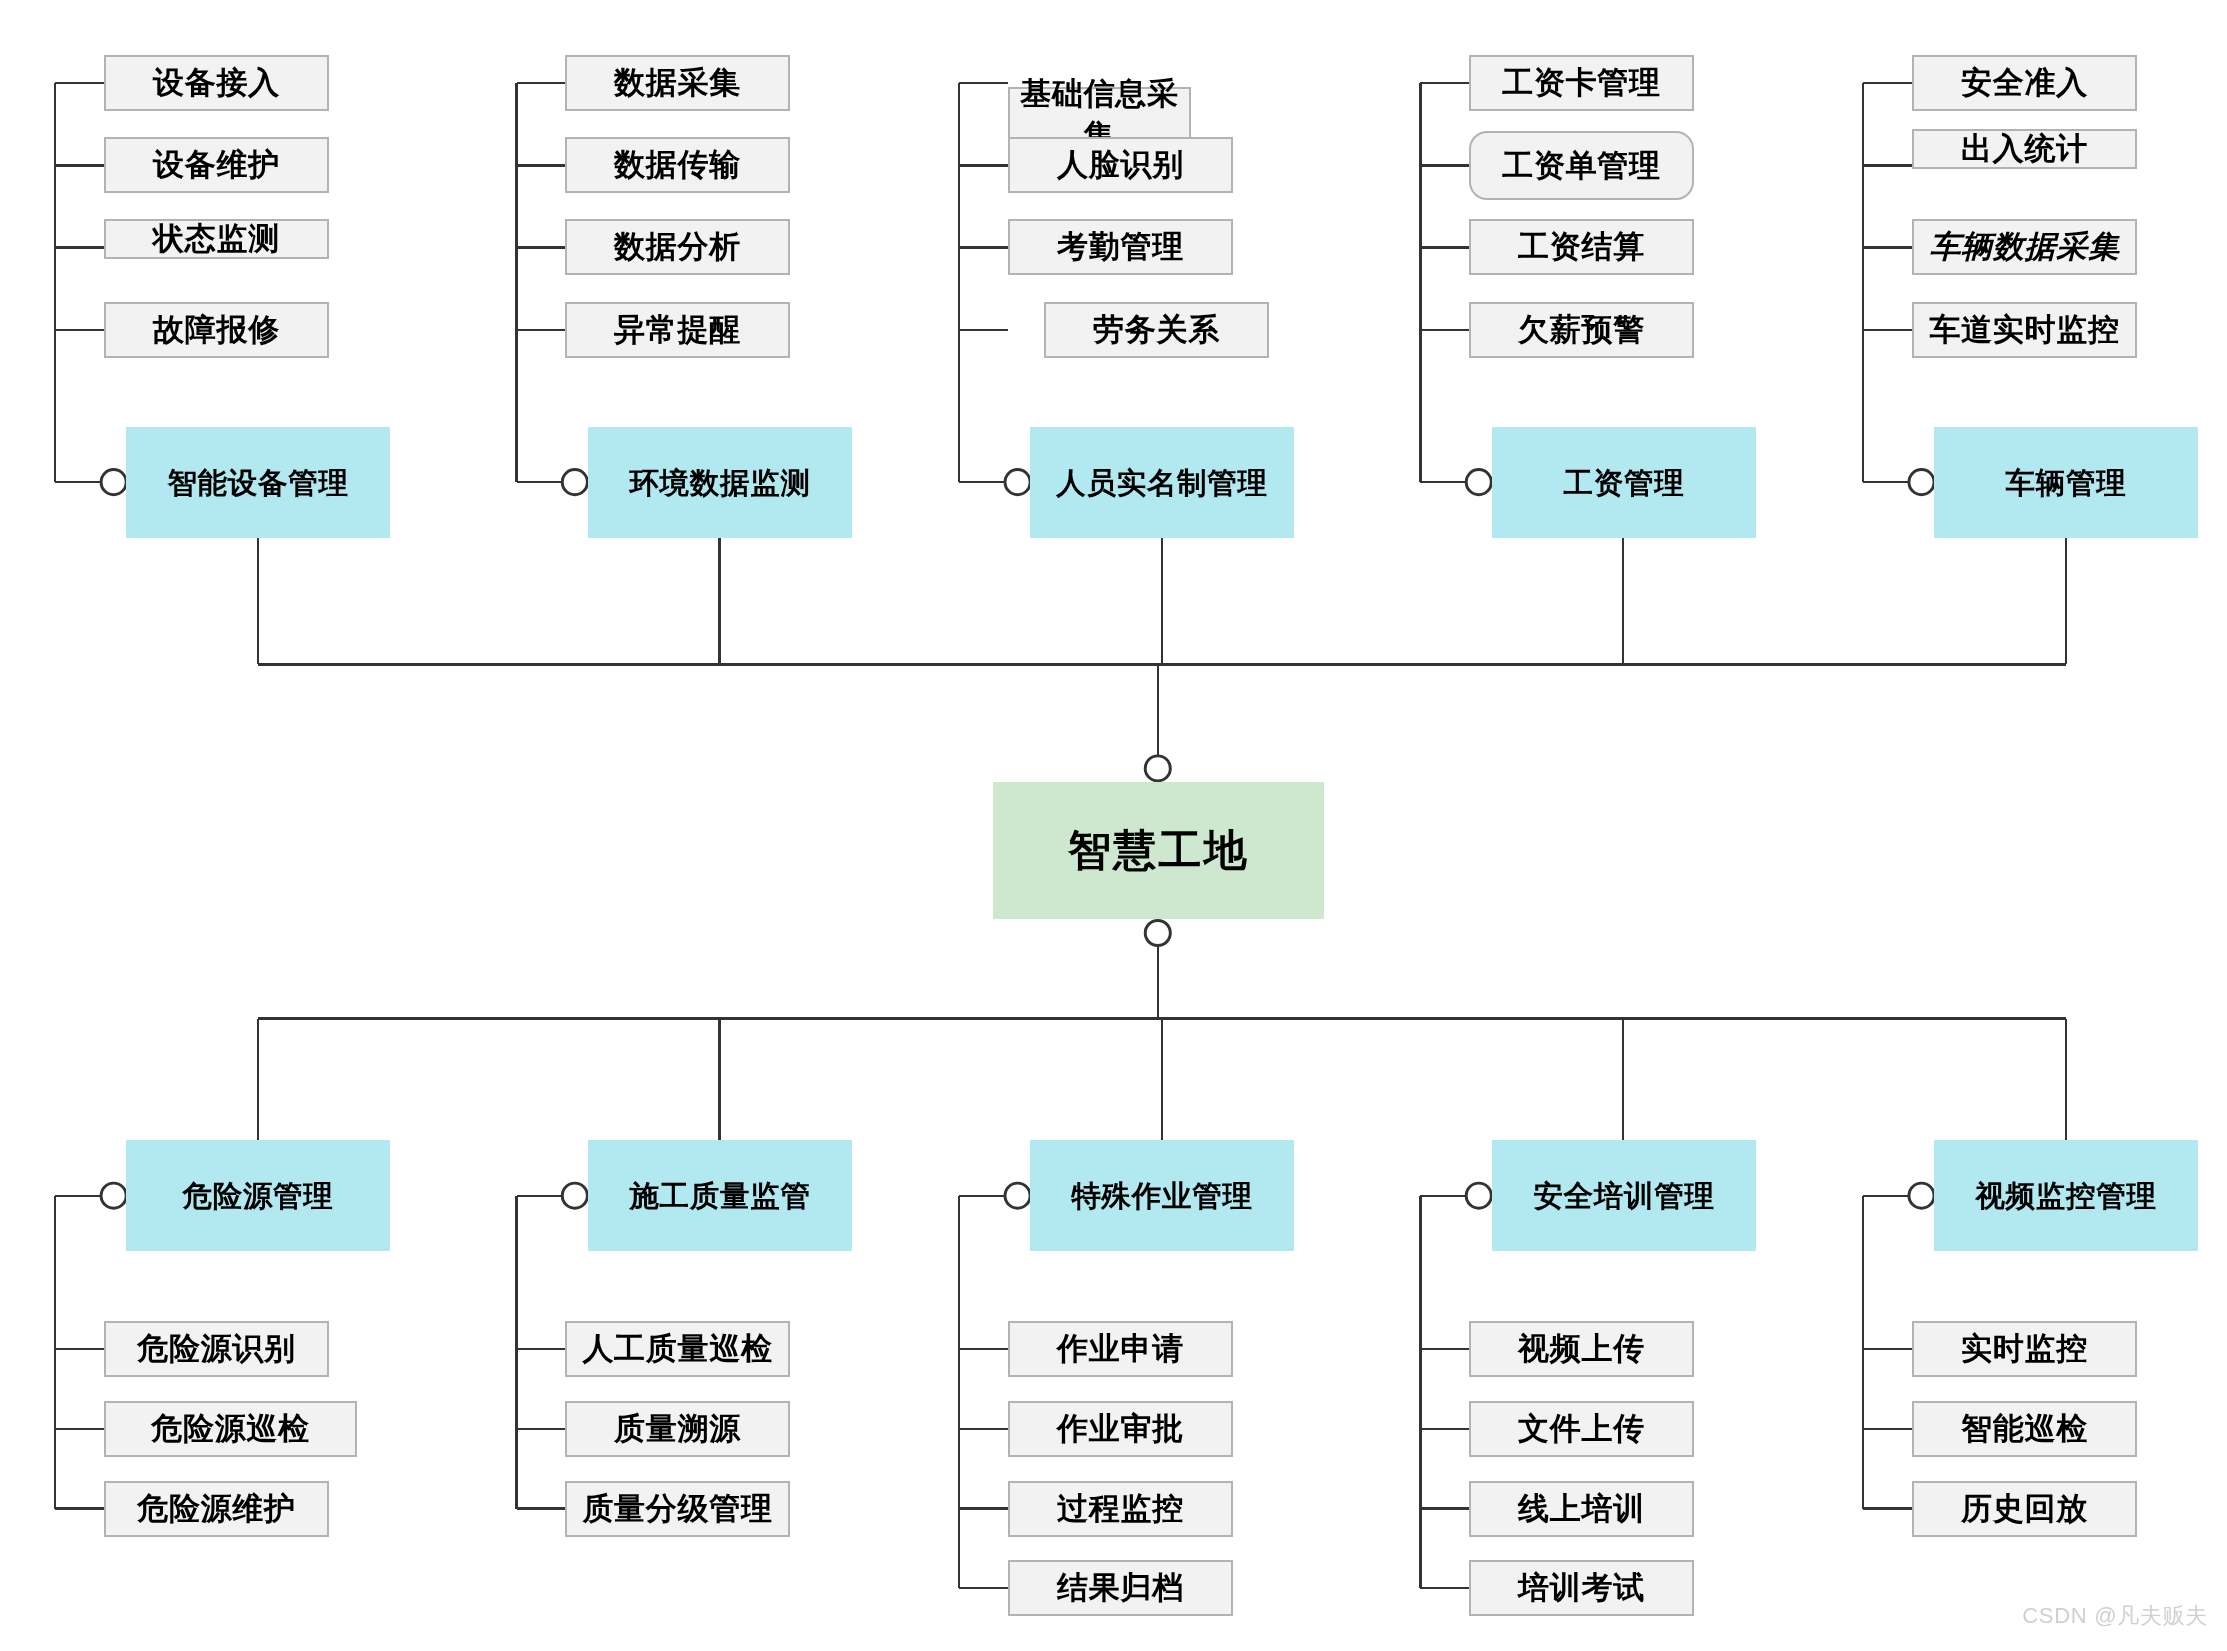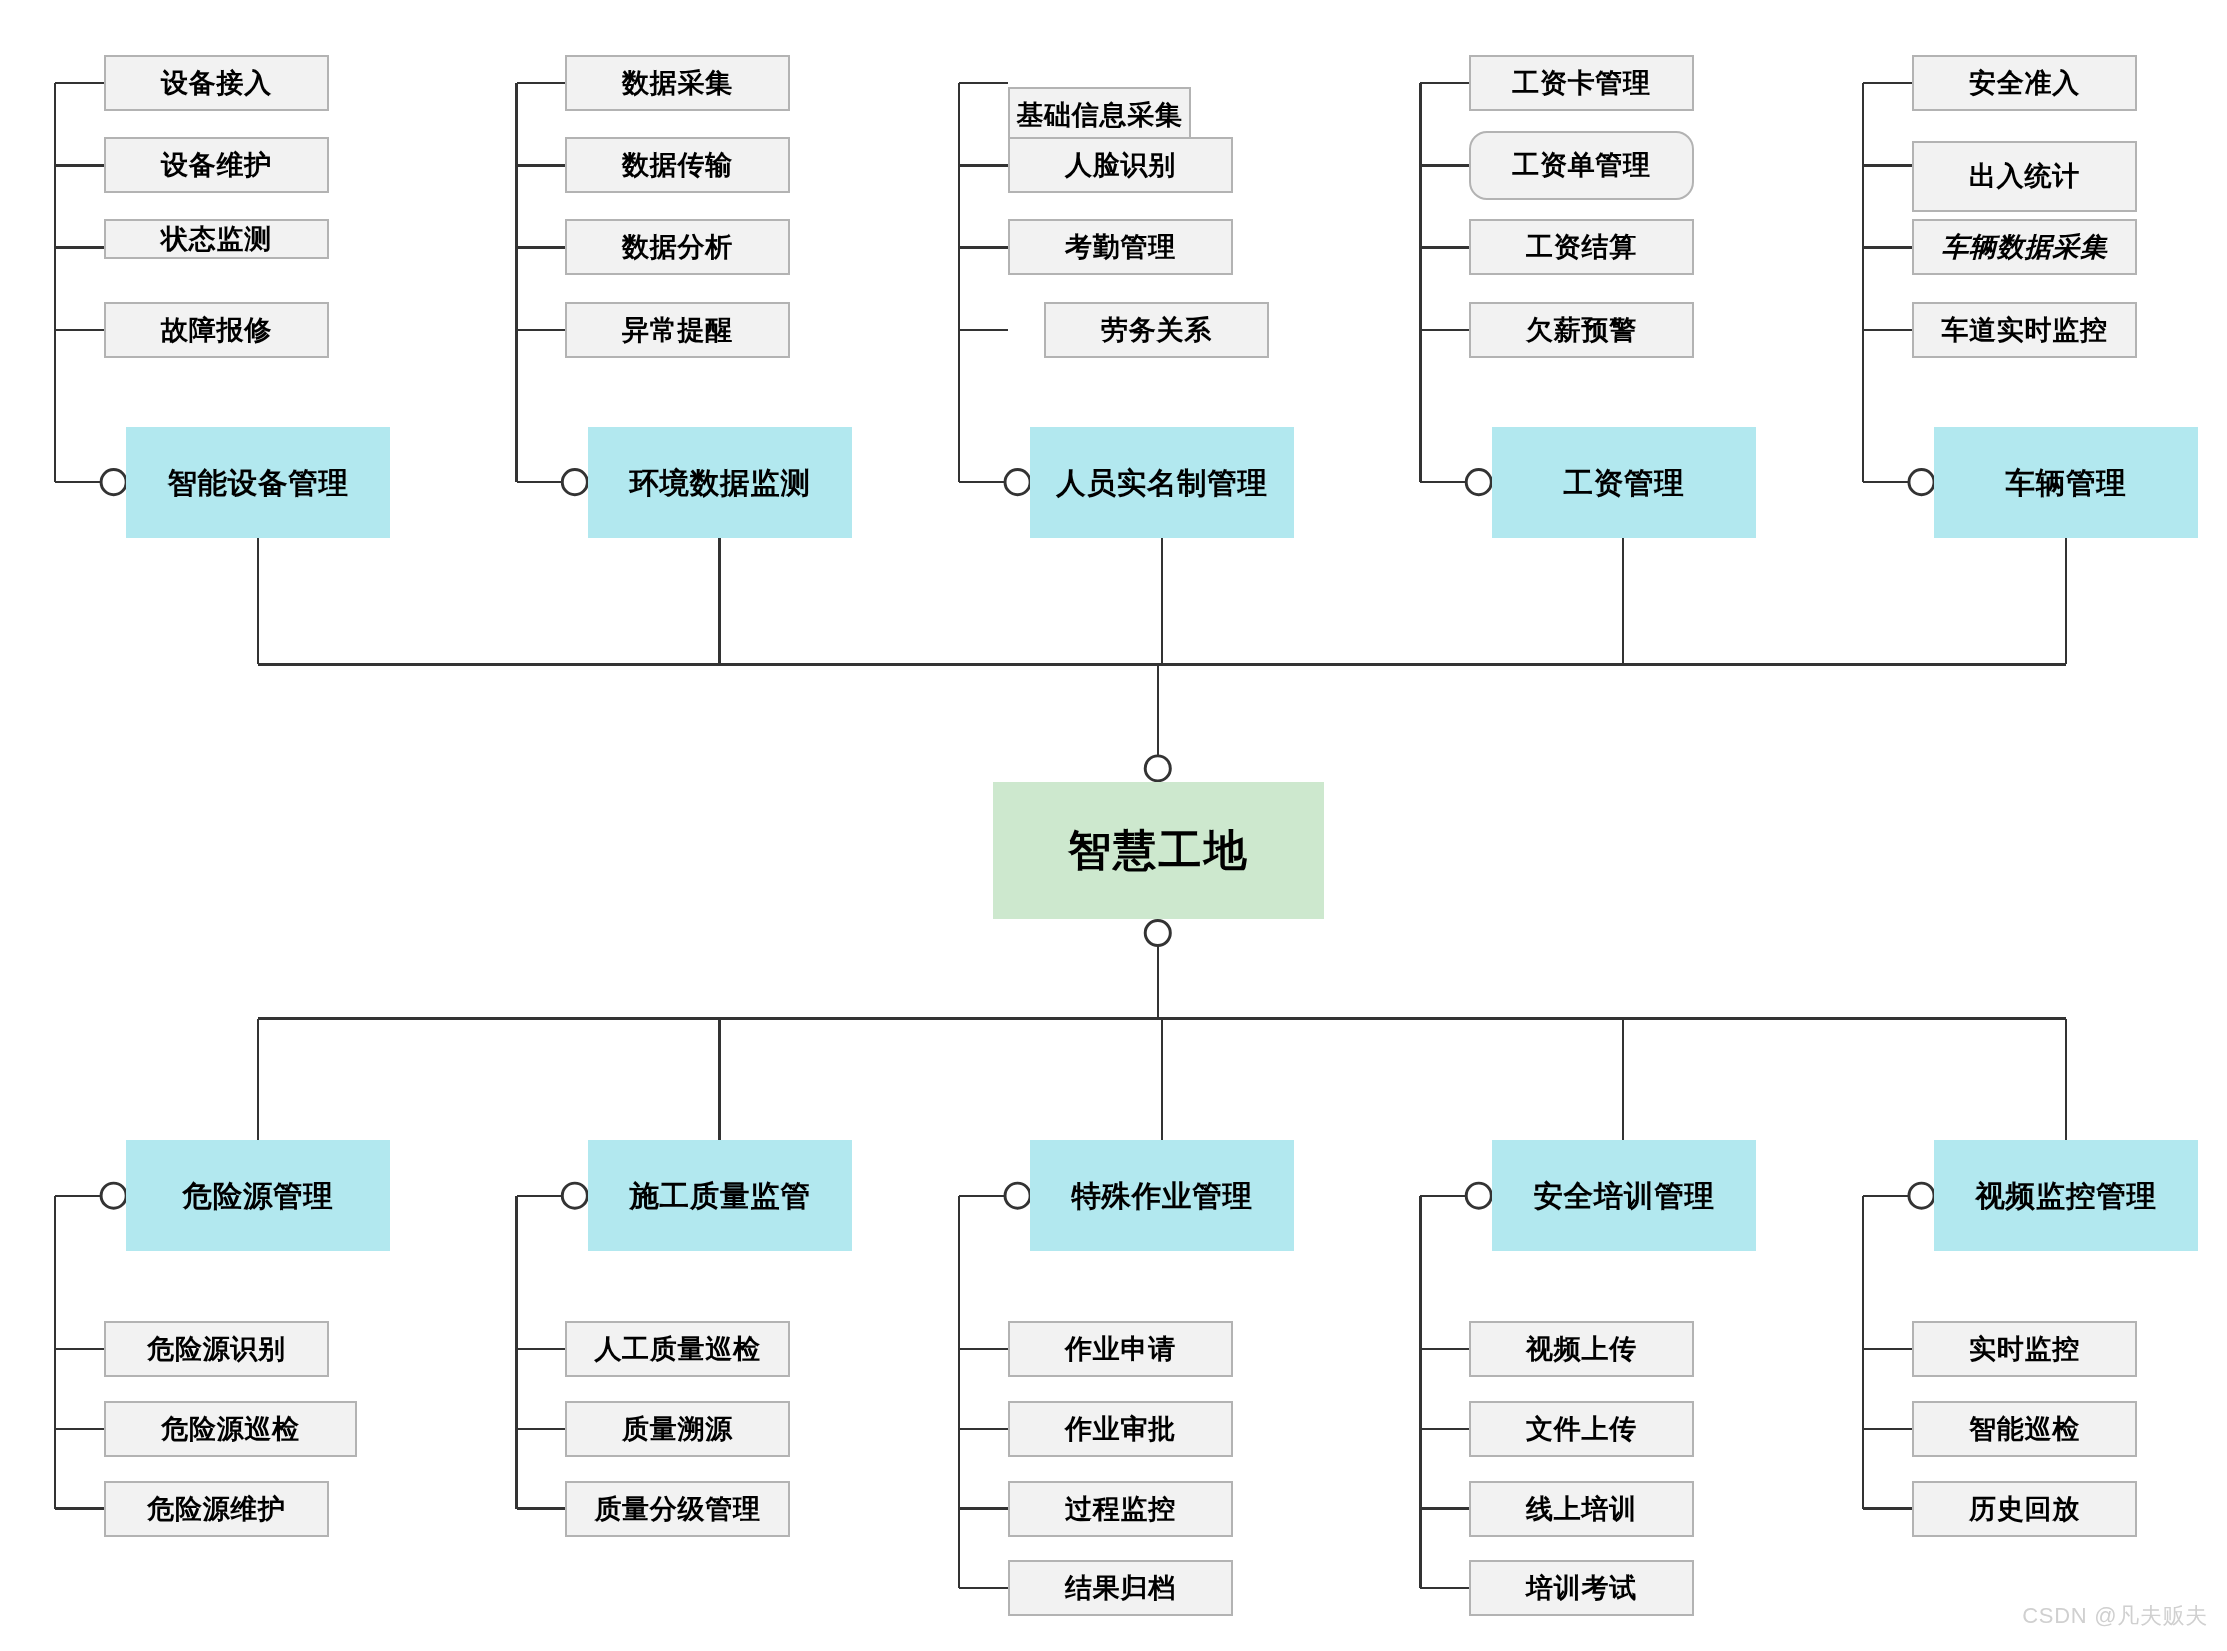--- a/index.html
+++ b/index.html
@@ -10,21 +10,21 @@
   }
   #stage{position:absolute;left:0;top:0;width:2227px;height:1652px;}
   #wires{position:absolute;left:0;top:0;width:2227px;height:1652px;pointer-events:none;}
 
   .node{position:absolute;box-sizing:border-box;display:flex;align-items:center;
         justify-content:center;text-align:center;font-weight:bold;color:#000000;
         line-height:1.35;}
 
   .leaf{
     background:#f2f2f2;border:2.2px solid #b3b3b3;
-    font-size:27px;letter-spacing:0.7px;
+    font-size:31px;letter-spacing:0.7px;
   }
   .branch{
     background:#b2e8ef;border:0;font-size:29.5px;letter-spacing:0.7px;
   }
   .root{
     background:#cde8ce;border:0;font-size:43px;letter-spacing:2.2px;
   }
   .watermark{
     position:absolute;right:19px;bottom:20.7px;color:#d0d0d0;font-size:22px;
     font-weight:normal;letter-spacing:0.7px;white-space:nowrap;
@@ -182,21 +182,21 @@
       </div>
       <div class="node leaf" style="left: 1469px; top: 302px; width: 225px; height: 56px;">
         <span>欠薪预警</span>
       </div>
       <div class="node branch" style="left: 1934px; top: 427px; width: 264px; height: 111px;">
         <span>车辆管理</span>
       </div>
       <div class="node leaf" style="left: 1912px; top: 55px; width: 225px; height: 56px;">
         <span>安全准入</span>
       </div>
-      <div class="node leaf" style="left: 1912px; top: 141px; width: 225px; height: 71px;">
+      <div class="node leaf" style="left: 1912px; top: 129px; width: 225px; height: 40px;">
         <span>出入统计</span>
       </div>
       <div class="node leaf" style="left: 1912px; top: 219px; width: 225px; height: 56px; font-style: italic;">
         <span>车辆数据采集</span>
       </div>
       <div class="node leaf" style="left: 1912px; top: 302px; width: 225px; height: 56px;">
         <span>车道实时监控</span>
       </div>
       <div class="node branch" style="left: 126px; top: 1140px; width: 264px; height: 111px;">
         <span>危险源管理</span>

